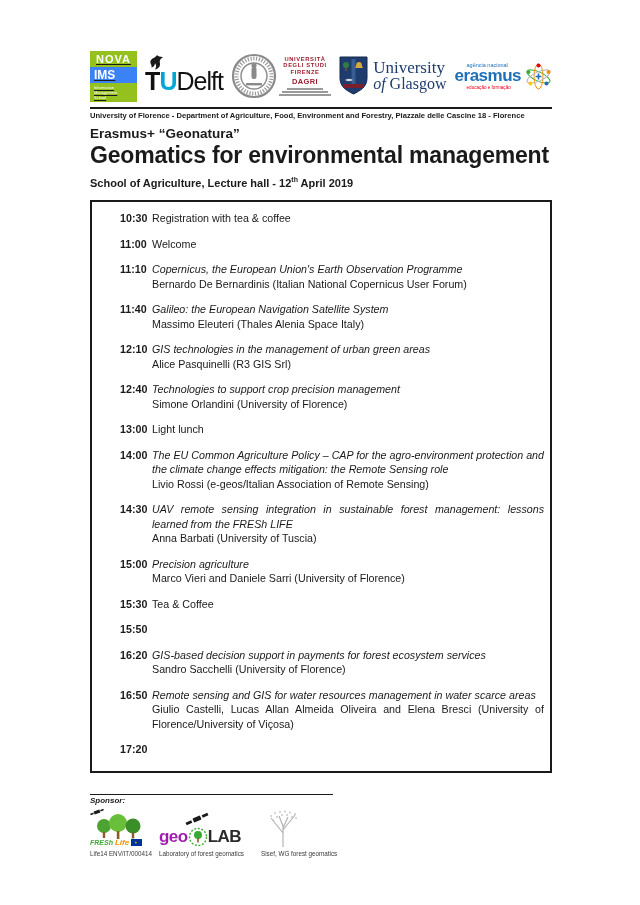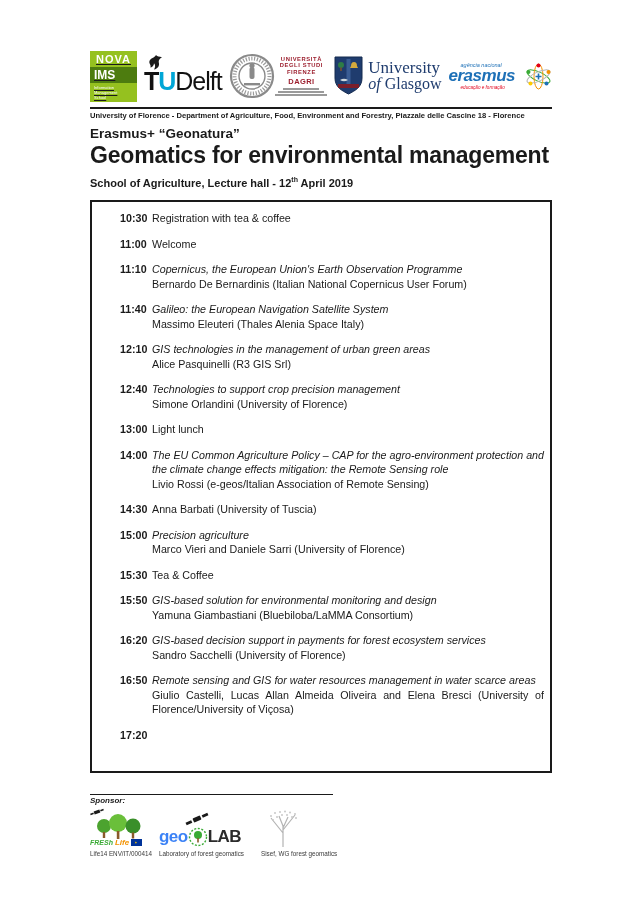--- a/index.html
+++ b/index.html
@@ -9,21 +9,21 @@
 
   
   .logos { position:absolute; top:46px; left:90px; width:462px; height:60px;
            display:flex; align-items:center; justify-content:space-between; }
   .logo { display:flex; align-items:center; }
 
   
   .nova { flex-direction:column; width:47px;text-decoration:underline; }
   .nova .nv { width:47px; background:#95C11F; color:#fff; font-weight:bold; font-size:11px;
               text-align:center; padding:2px 0; letter-spacing:1px; }
-  .nova .ims { width:47px; background:#4d7c0f; color:#fff; font-weight:bold; font-size:12px;
+  .nova .ims { width:47px; background:#3b82f6; color:#fff; font-weight:bold; font-size:12px;
                text-align:left; padding:1px 0 1px 4px; }
   .nova .sch { width:47px; background:#95C11F; color:#fff; font-size:4px; line-height:5px;
                padding:2px 0 2px 4px; }
 
   
   .tud { position:relative; padding-top:10px; }
   .tud .flame { position:absolute; top:-2px; left:2px; }
   .tud .word { font-size:25px; font-weight:500; letter-spacing:-1px; color:#111; }
   .tud .word .u { color:#00A6D6; font-weight:bold; }
   .tud .word .t { font-weight:bold; }
@@ -35,21 +35,21 @@
   .unifi-txt .bar { height:2px; background:#9a9a9a; margin-top:1.3px; }
 
   
   .glas { gap:5px; }
   .glas-word { font-family:"Liberation Serif", serif; color:#1f3c6e; line-height:16px; }
   .glas-word .l1 { font-size:17px; }
   .glas-word .l2 { font-size:16px; }
   .glas-word .of { font-style:italic; }
 
   
-  .eras { gap:10px;font-style:italic; }
+  .eras { gap:4px; }
   .eras-txt { display:flex; flex-direction:column; align-items:flex-start; }
   .eras-txt .top { color:#1d70b7; font-size:5.5px; margin-left:12px; }
   .eras-txt .main { color:#1d70b7; font-size:17px; font-weight:bold; letter-spacing:-0.5px; line-height:16px; }
   .eras-txt .bot { color:#e2001a; font-size:4.6px; margin-left:12px; margin-top:1px; }
 
   
   .topline { position:absolute; top:107px; left:90px; width:462px; border-top:2px solid #1a1a1a; }
   .address { position:absolute; top:111px; left:90px; width:462px; font-size:7.6px; font-weight:bold; }
   .program { position:absolute; top:126px; left:90px; font-size:13.5px; font-weight:bold; }
   .maintitle { position:absolute; top:142px; left:90px; width:470px; font-size:23px; font-weight:bold; letter-spacing:-0.2px; }
@@ -70,21 +70,21 @@
   .sponsor-label { position:absolute; top:796px; left:90px; font-size:8px; font-style:italic; font-weight:bold; }
   .sponsors { position:absolute; top:808px; left:90px; display:flex; align-items:flex-end; gap:7px; }
   .sponsor { display:flex; flex-direction:column; }
   .sp-caption { font-size:6.3px; color:#3a3a3a; margin-top:3px; }
   .fresh-name { display:flex; align-items:center; gap:2px; margin-top:-4px; }
   .fresh-name .fg { color:#3aaa35; font-size:7px; font-style:italic; font-weight:bold; }
   .fresh-name .fo { color:#f39200; font-size:8px; font-style:italic; font-weight:bold; }
   .euflag { width:11px; height:7px; background:#003399; display:inline-block; position:relative; }
   .euflag:after { content:"✶"; color:#ffcc00; font-size:4px; position:absolute; top:1px; left:3px; }
   .geolab-row { display:flex; align-items:center; }
-  .geolab-row .geo { color:#3b82f6; font-size:17px; font-weight:bold; letter-spacing:-0.5px; }
+  .geolab-row .geo { color:#a21caf; font-size:17px; font-weight:bold; letter-spacing:-0.5px; }
   .geolab-row .lab { color:#2b2b2b; font-size:17px; font-weight:bold; letter-spacing:-0.5px; }
 </style>
 </head>
 <body>
 
 <div class="page">
 
   <div class="logos">
 
     <div class="logo nova">
@@ -229,20 +229,21 @@
       <div class="ttime">14:00</div>
       <div class="tcontent">
         <div class="titleline justify">The EU Common Agriculture Policy – CAP for the agro-environment protection and the climate change effects mitigation: the Remote Sensing role</div>
         <div>Livio Rossi (e-geos/Italian Association of Remote Sensing)</div>
       </div>
     </div>
 
     <div class="trow">
       <div class="ttime">14:30</div>
       <div class="tcontent">
+        <div class="titleline justify">UAV remote sensing integration in sustainable forest management: lessons learned from the FRESh LIFE</div>
         <div>Anna Barbati (University of Tuscia)</div>
       </div>
     </div>
 
     <div class="trow">
       <div class="ttime">15:00</div>
       <div class="tcontent">
         <div class="titleline">Precision agriculture</div>
         <div>Marco Vieri and Daniele Sarri (University of Florence)</div>
       </div>
@@ -250,24 +251,20 @@
 
     <div class="trow">
       <div class="ttime">15:30</div>
       <div class="tcontent">
         <div>Tea &amp; Coffee</div>
       </div>
     </div>
 
     <div class="trow">
       <div class="ttime">15:50</div>
-      <div class="tcontent">
-        <div class="titleline">GIS-based solution for environmental monitoring and design</div>
-        <div>Yamuna Giambastiani (Bluebiloba/LaMMA Consortium)</div>
-      </div>
     </div>
 
     <div class="trow">
       <div class="ttime">16:20</div>
       <div class="tcontent">
         <div class="titleline">GIS-based decision support in payments for forest ecosystem services</div>
         <div>Sandro Sacchelli (University of Florence)</div>
       </div>
     </div>
 

